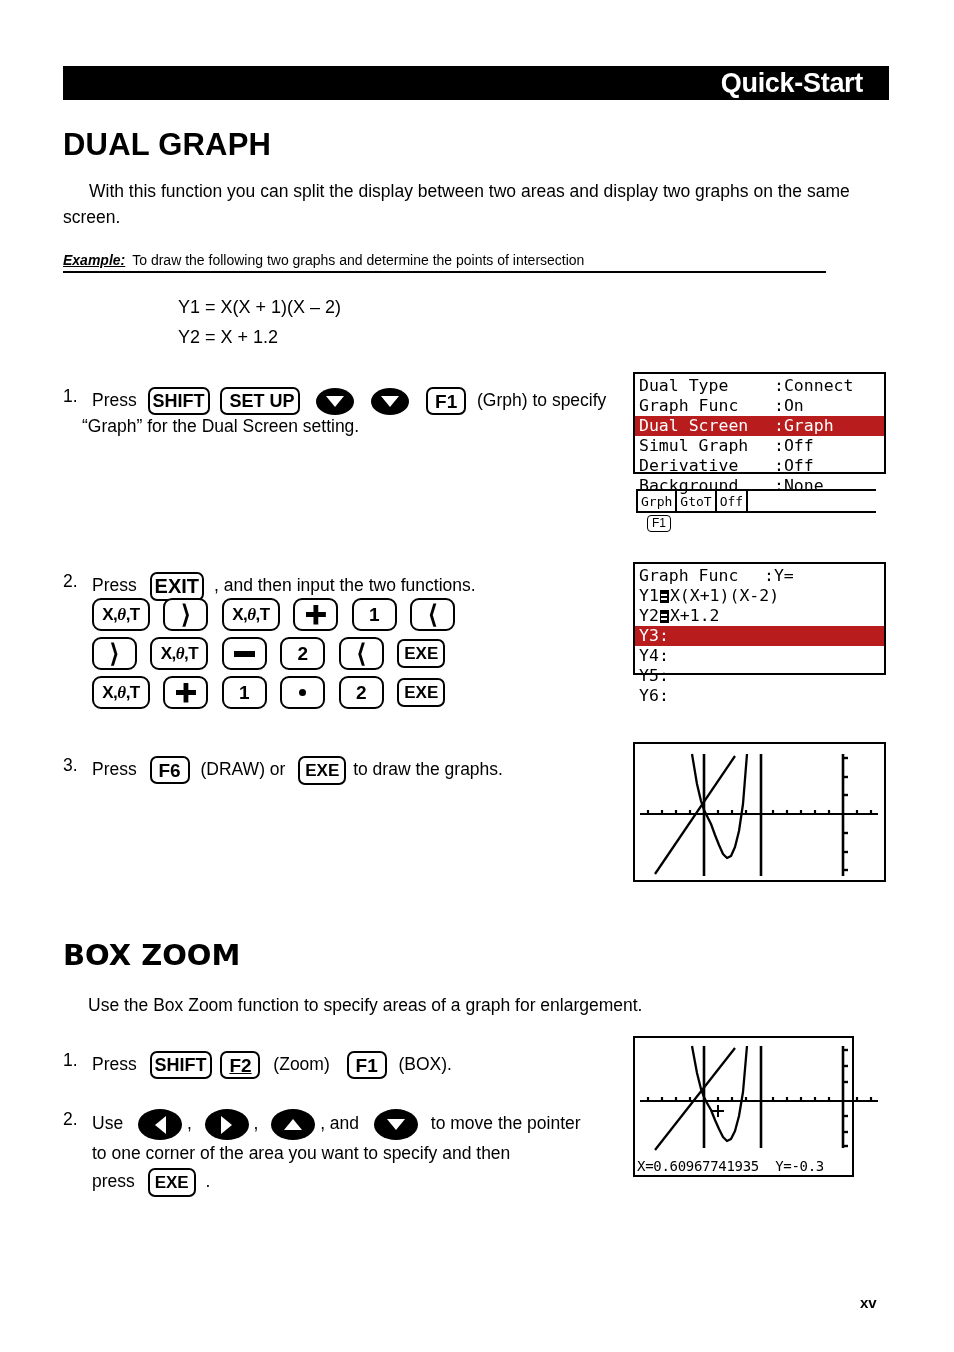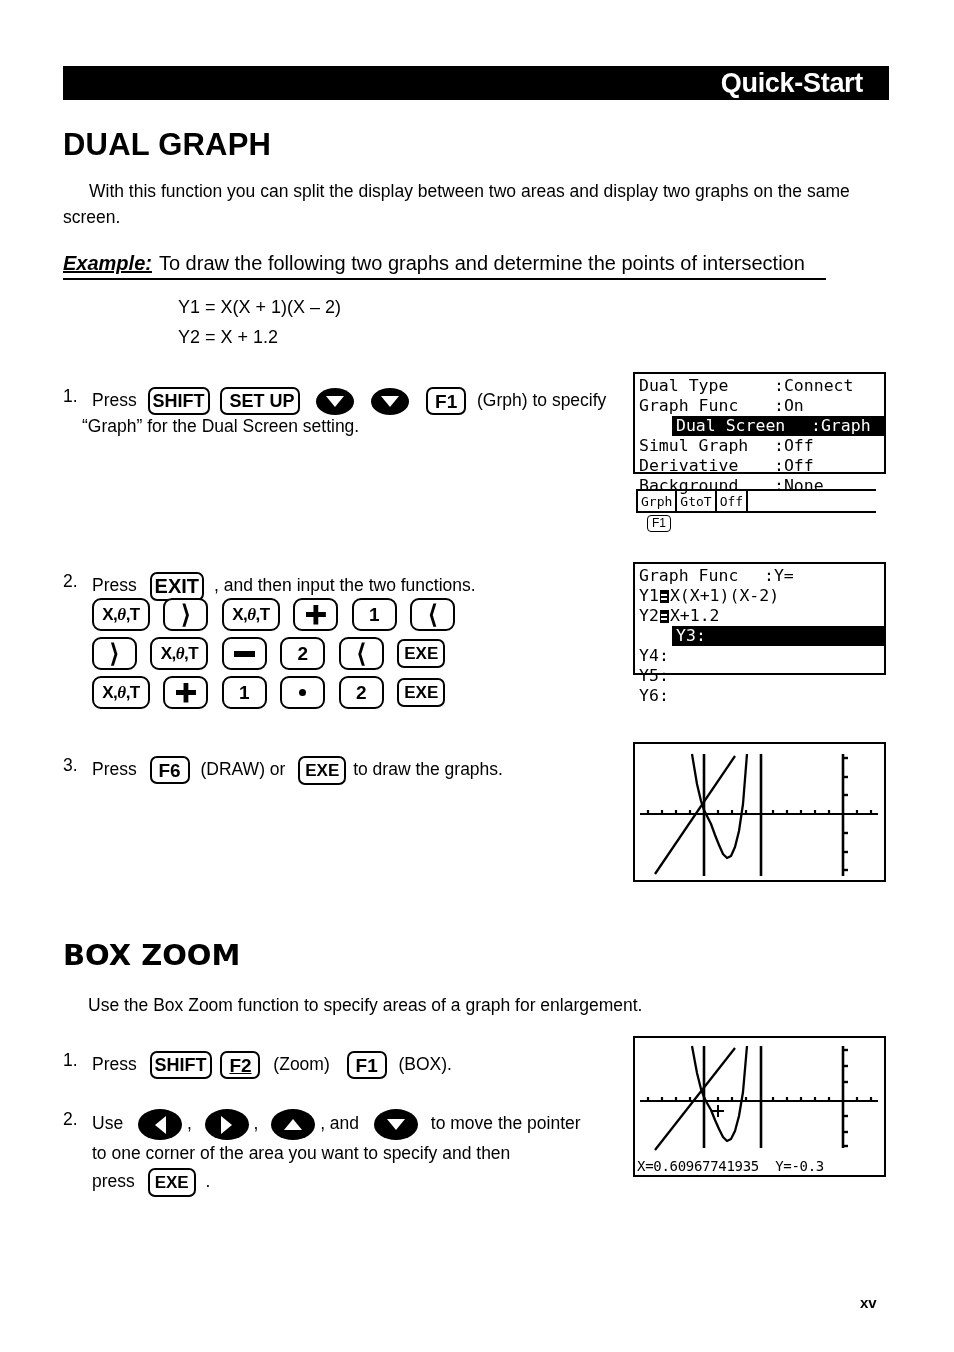--- a/index.html
+++ b/index.html
@@ -62,21 +62,21 @@
   #intro-paragraph { left: 63px; top: 178px; width: 810px; text-indent: 26px; }
   #boxzoom-paragraph { left: 88px; top: 992px; width: 790px; }
 
   
   #example-line {
     position: absolute;
     left: 63px; top: 252px;
     width: 763px;
     border-bottom: 2.5px solid #000;
     padding-bottom: 3px;
-    font-size: 20px;
+    font-size: 14px;
     white-space: nowrap;
   }
   #example-line .ex-label {
     font-weight: bold;
     font-style: italic;
     text-decoration: underline;
     margin-right: 7px;
   }
 
   
@@ -162,23 +162,22 @@
     box-sizing: border-box;
   }
   .lcd-line {
     font-size: 16.5px;
     line-height: 20px;
     white-space: pre;
     letter-spacing: 0px;
     padding-left: 4px;
   }
   .lcd-line.inv {
-    background: #000000;
+    background: #b91c1c;
     color: #fff;
-    margin-left: 37px;
   }
   .eqbox {
     display: inline-block;
     width: 9px; height: 13px;
     background: #000;
     position: relative;
     vertical-align: -2px;
     margin: 0 1px;
   }
   .eqbox::before, .eqbox::after {
@@ -416,21 +415,21 @@
     </span>
   <span style="margin-left:8px;">to move the pointer</span>
 </div>
 <div class="step" style="left:92px; top:1139px;">to one corner of the area you want to specify and then</div>
 <div class="step" style="left:92px; top:1167px; white-space:nowrap;">
   <span>press</span>
   <span class="key k-exe" style="margin-left:8px;">EXE</span>
   <span style="margin-left:5px;">.</span>
 </div>
 
-<div class="lcd" id="lcd-graph-2" style="left:633px; top:1036px; width:253px; height:141px;">
+<div class="lcd" id="lcd-graph-2" style="left:633px; top:1036px; width:221px; height:141px;">
   <svg width="248" height="136" viewBox="0 0 248 136">
     <line x1="5" y1="63" x2="243" y2="63" stroke="#000" stroke-width="2.2"></line>
     <g stroke="#000" stroke-width="2.2">
       <line x1="13" y1="59" x2="13" y2="63"></line>
         <line x1="27" y1="59" x2="27" y2="63"></line>
       <line x1="41" y1="59" x2="41" y2="63"></line>
         <line x1="55" y1="59" x2="55" y2="63"></line>
       <line x1="83" y1="59" x2="83" y2="63"></line>
         <line x1="97" y1="59" x2="97" y2="63"></line>
       <line x1="111" y1="59" x2="111" y2="63"></line>

